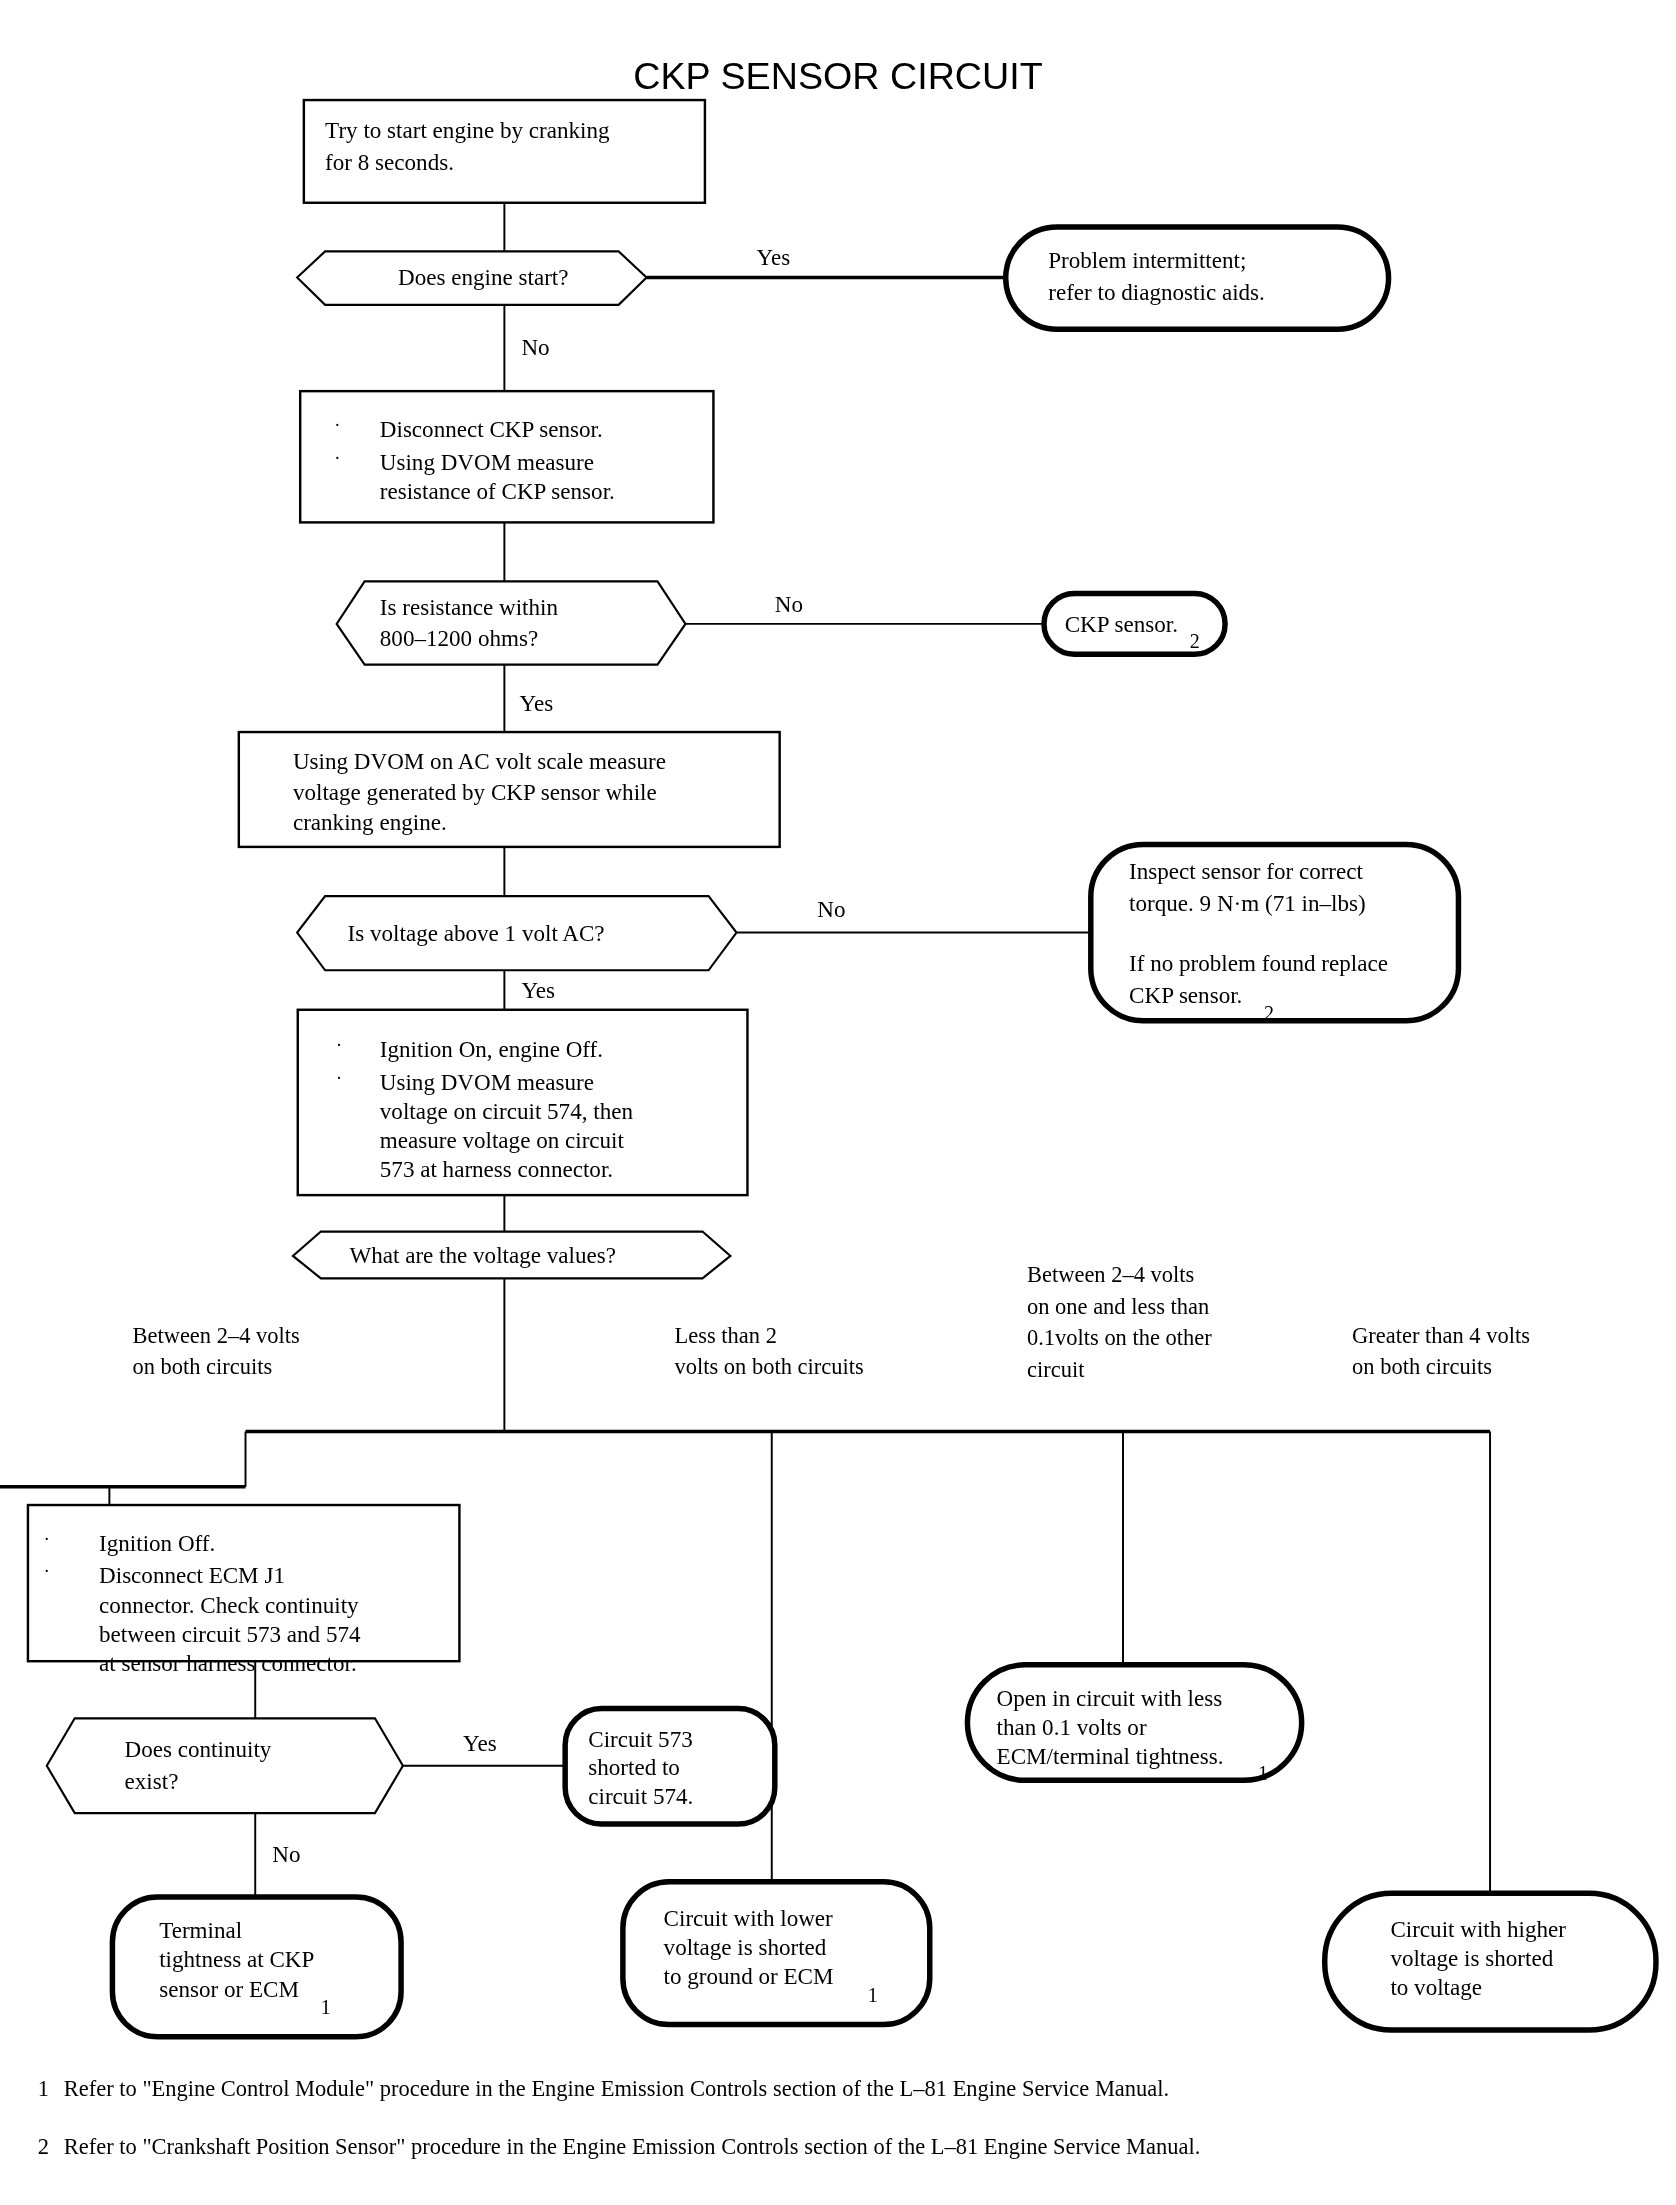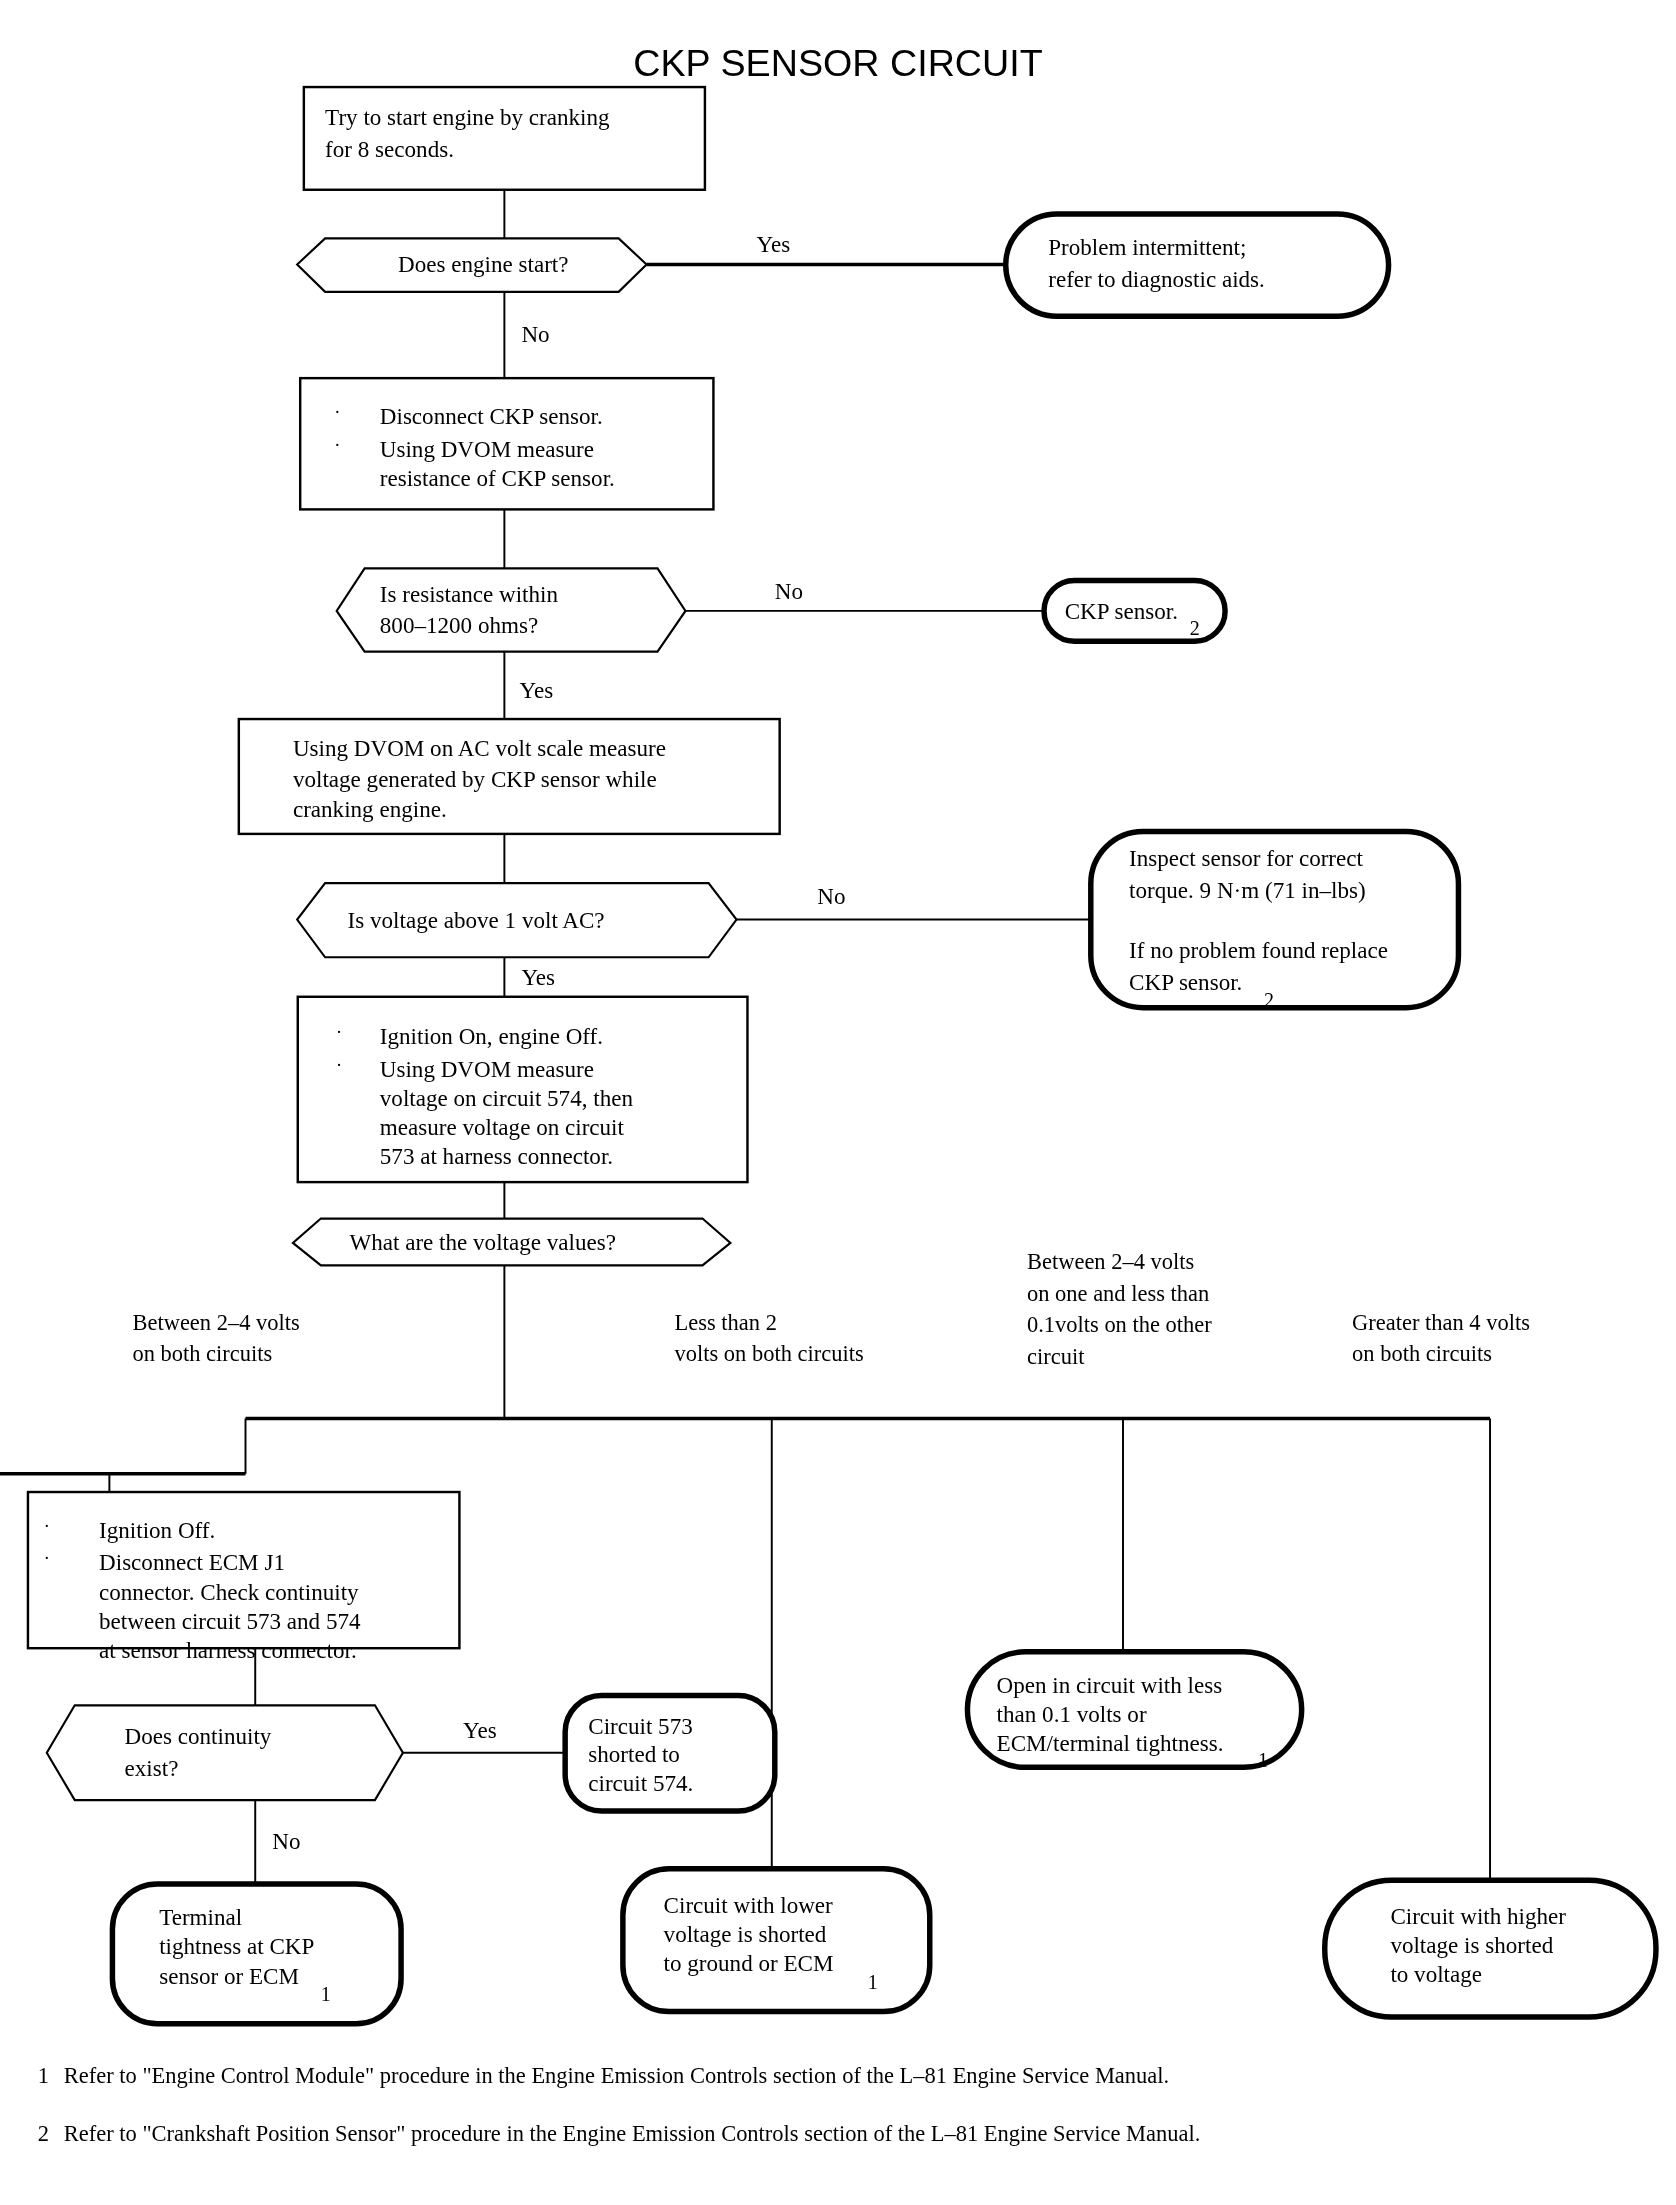--- a/index.html
+++ b/index.html
@@ -11,21 +11,21 @@
   body {
     width: 1676px;
     height: 2205px;
     font-family: "Liberation Serif", "DejaVu Serif", serif;
     color: #000000;
     overflow: hidden;
     position: relative;
   }
   #chart-root {
     position: absolute;
-    top: 0; left: 0;
+    top: 13px; left: 0;
     width: 1676px;
     height: 1941px;
   }
   svg.flow {
     display: block;
     width: 1676px;
     height: 2205px;
   }
   .box-stroke  { stroke: #000000; stroke-width: 4; fill: #ffffff; }
   .term-stroke { stroke: #000000; stroke-width: 9; fill: #ffffff; }

